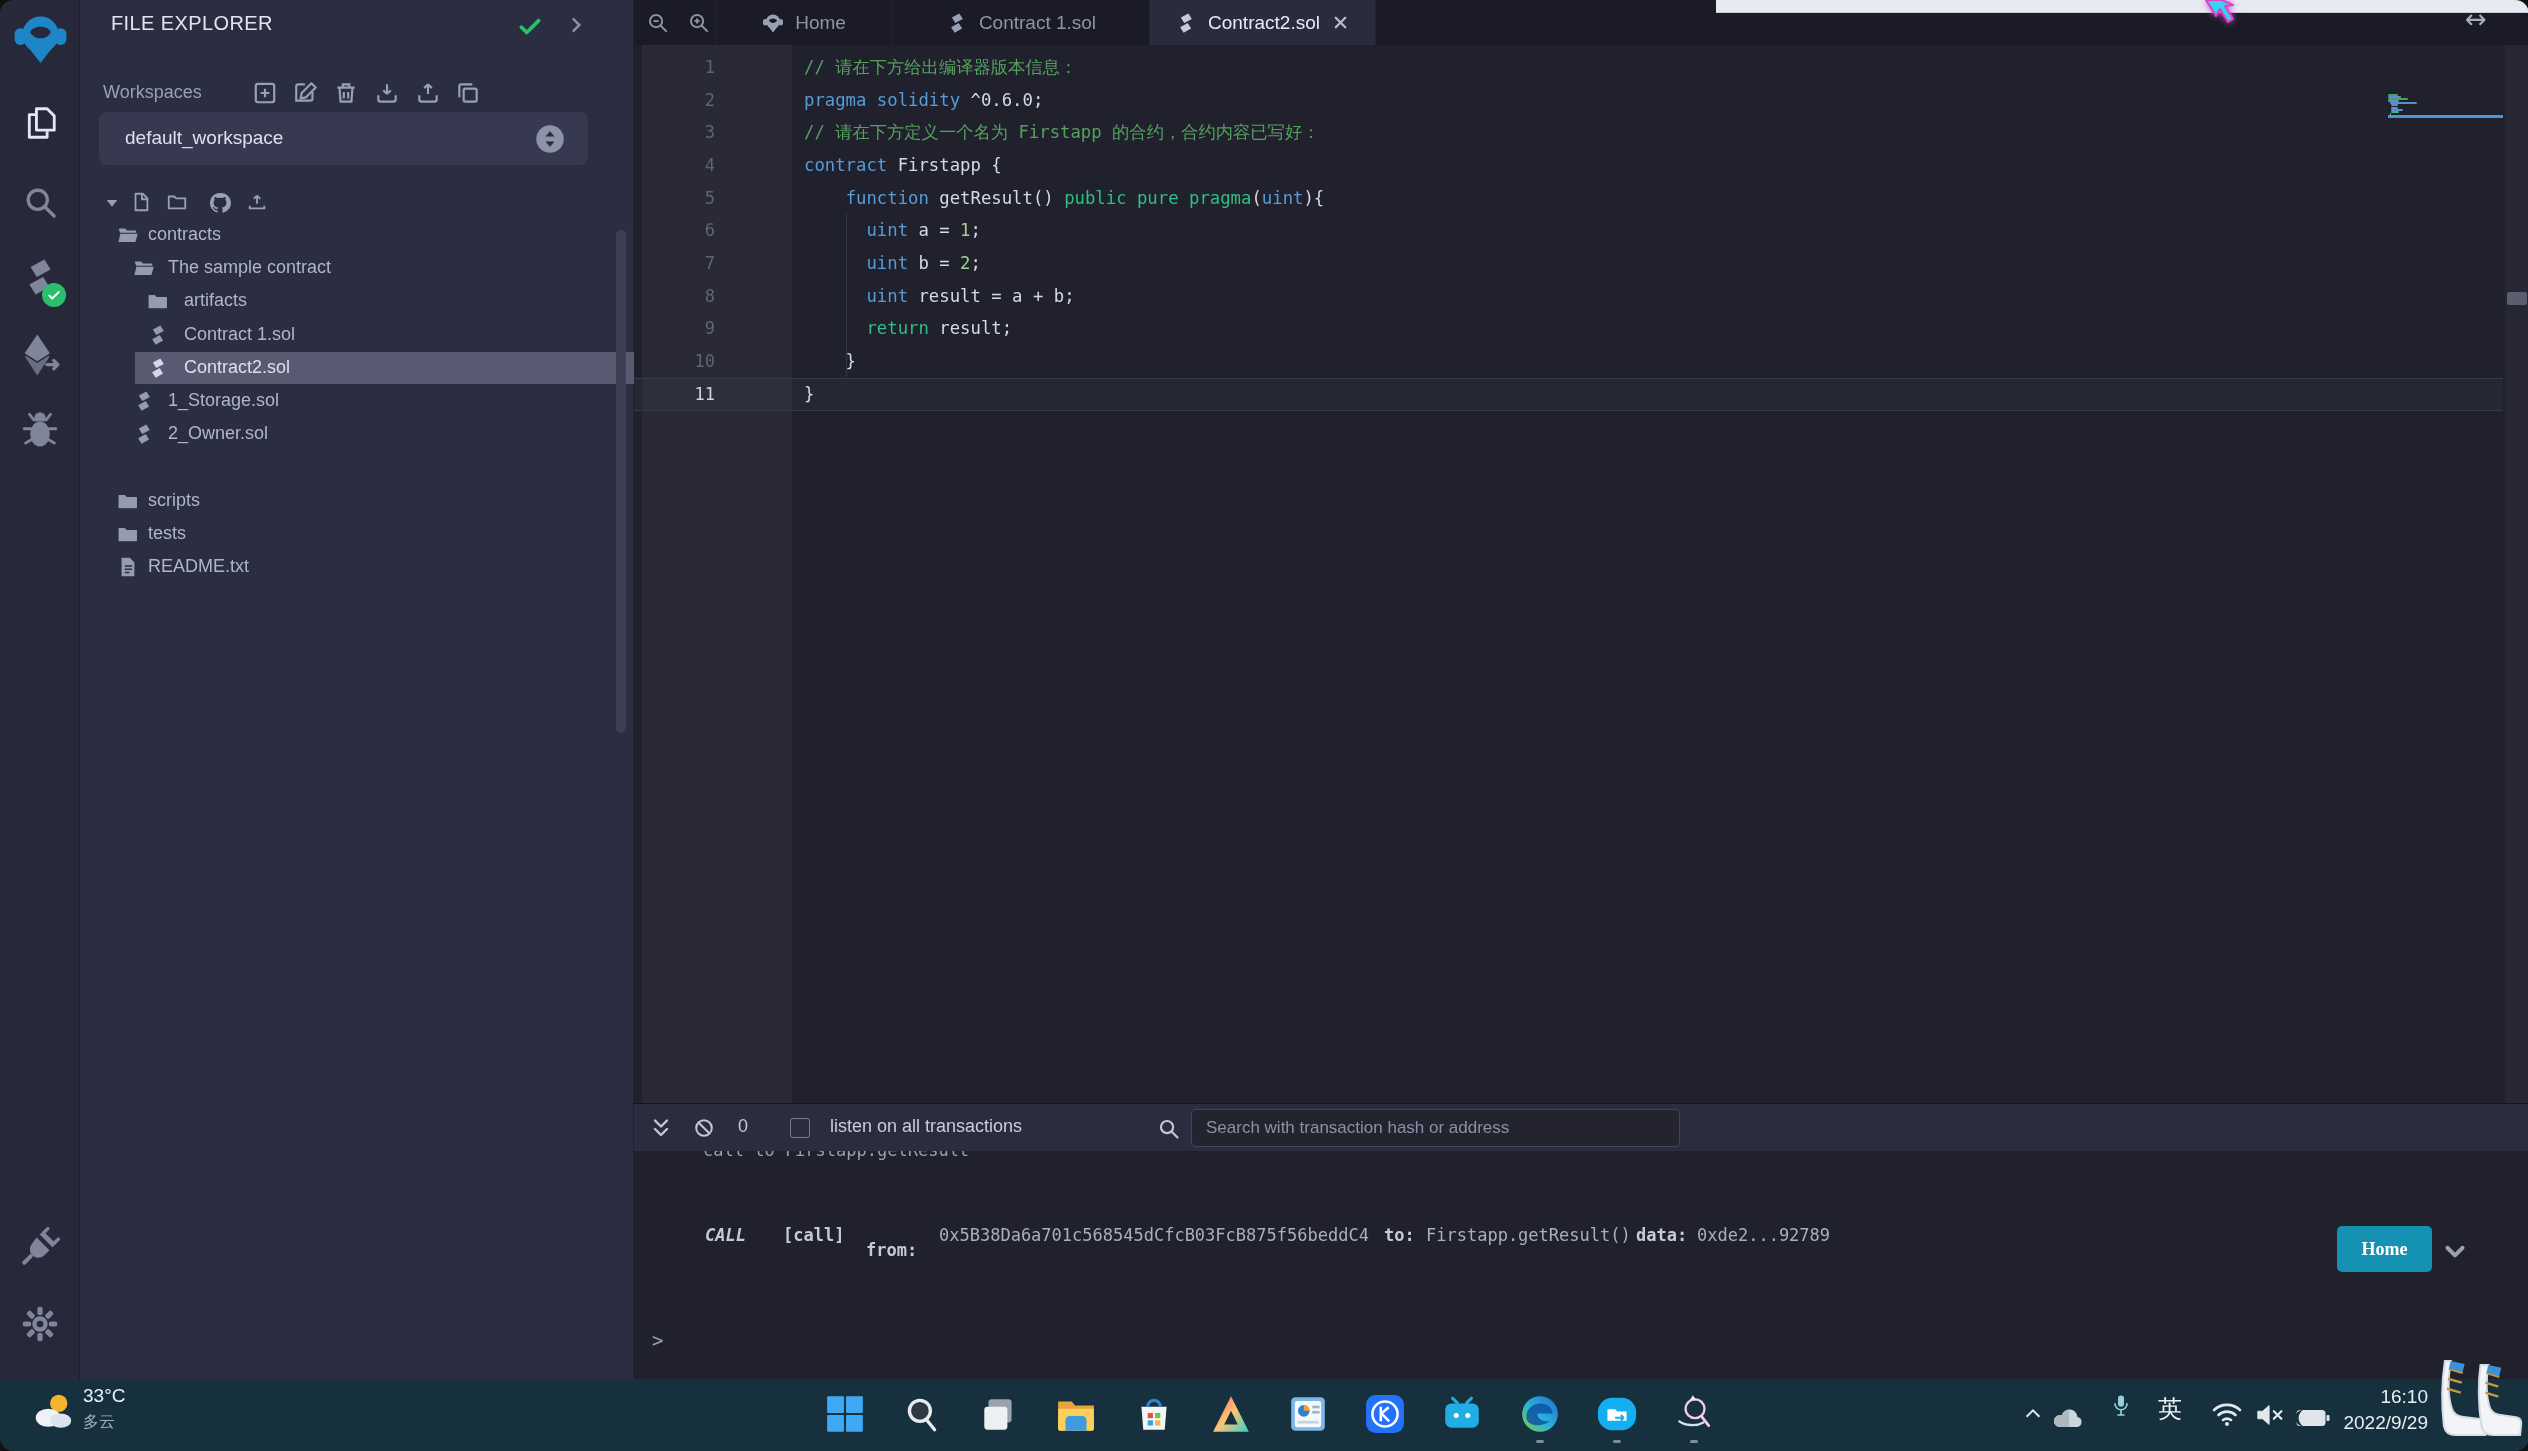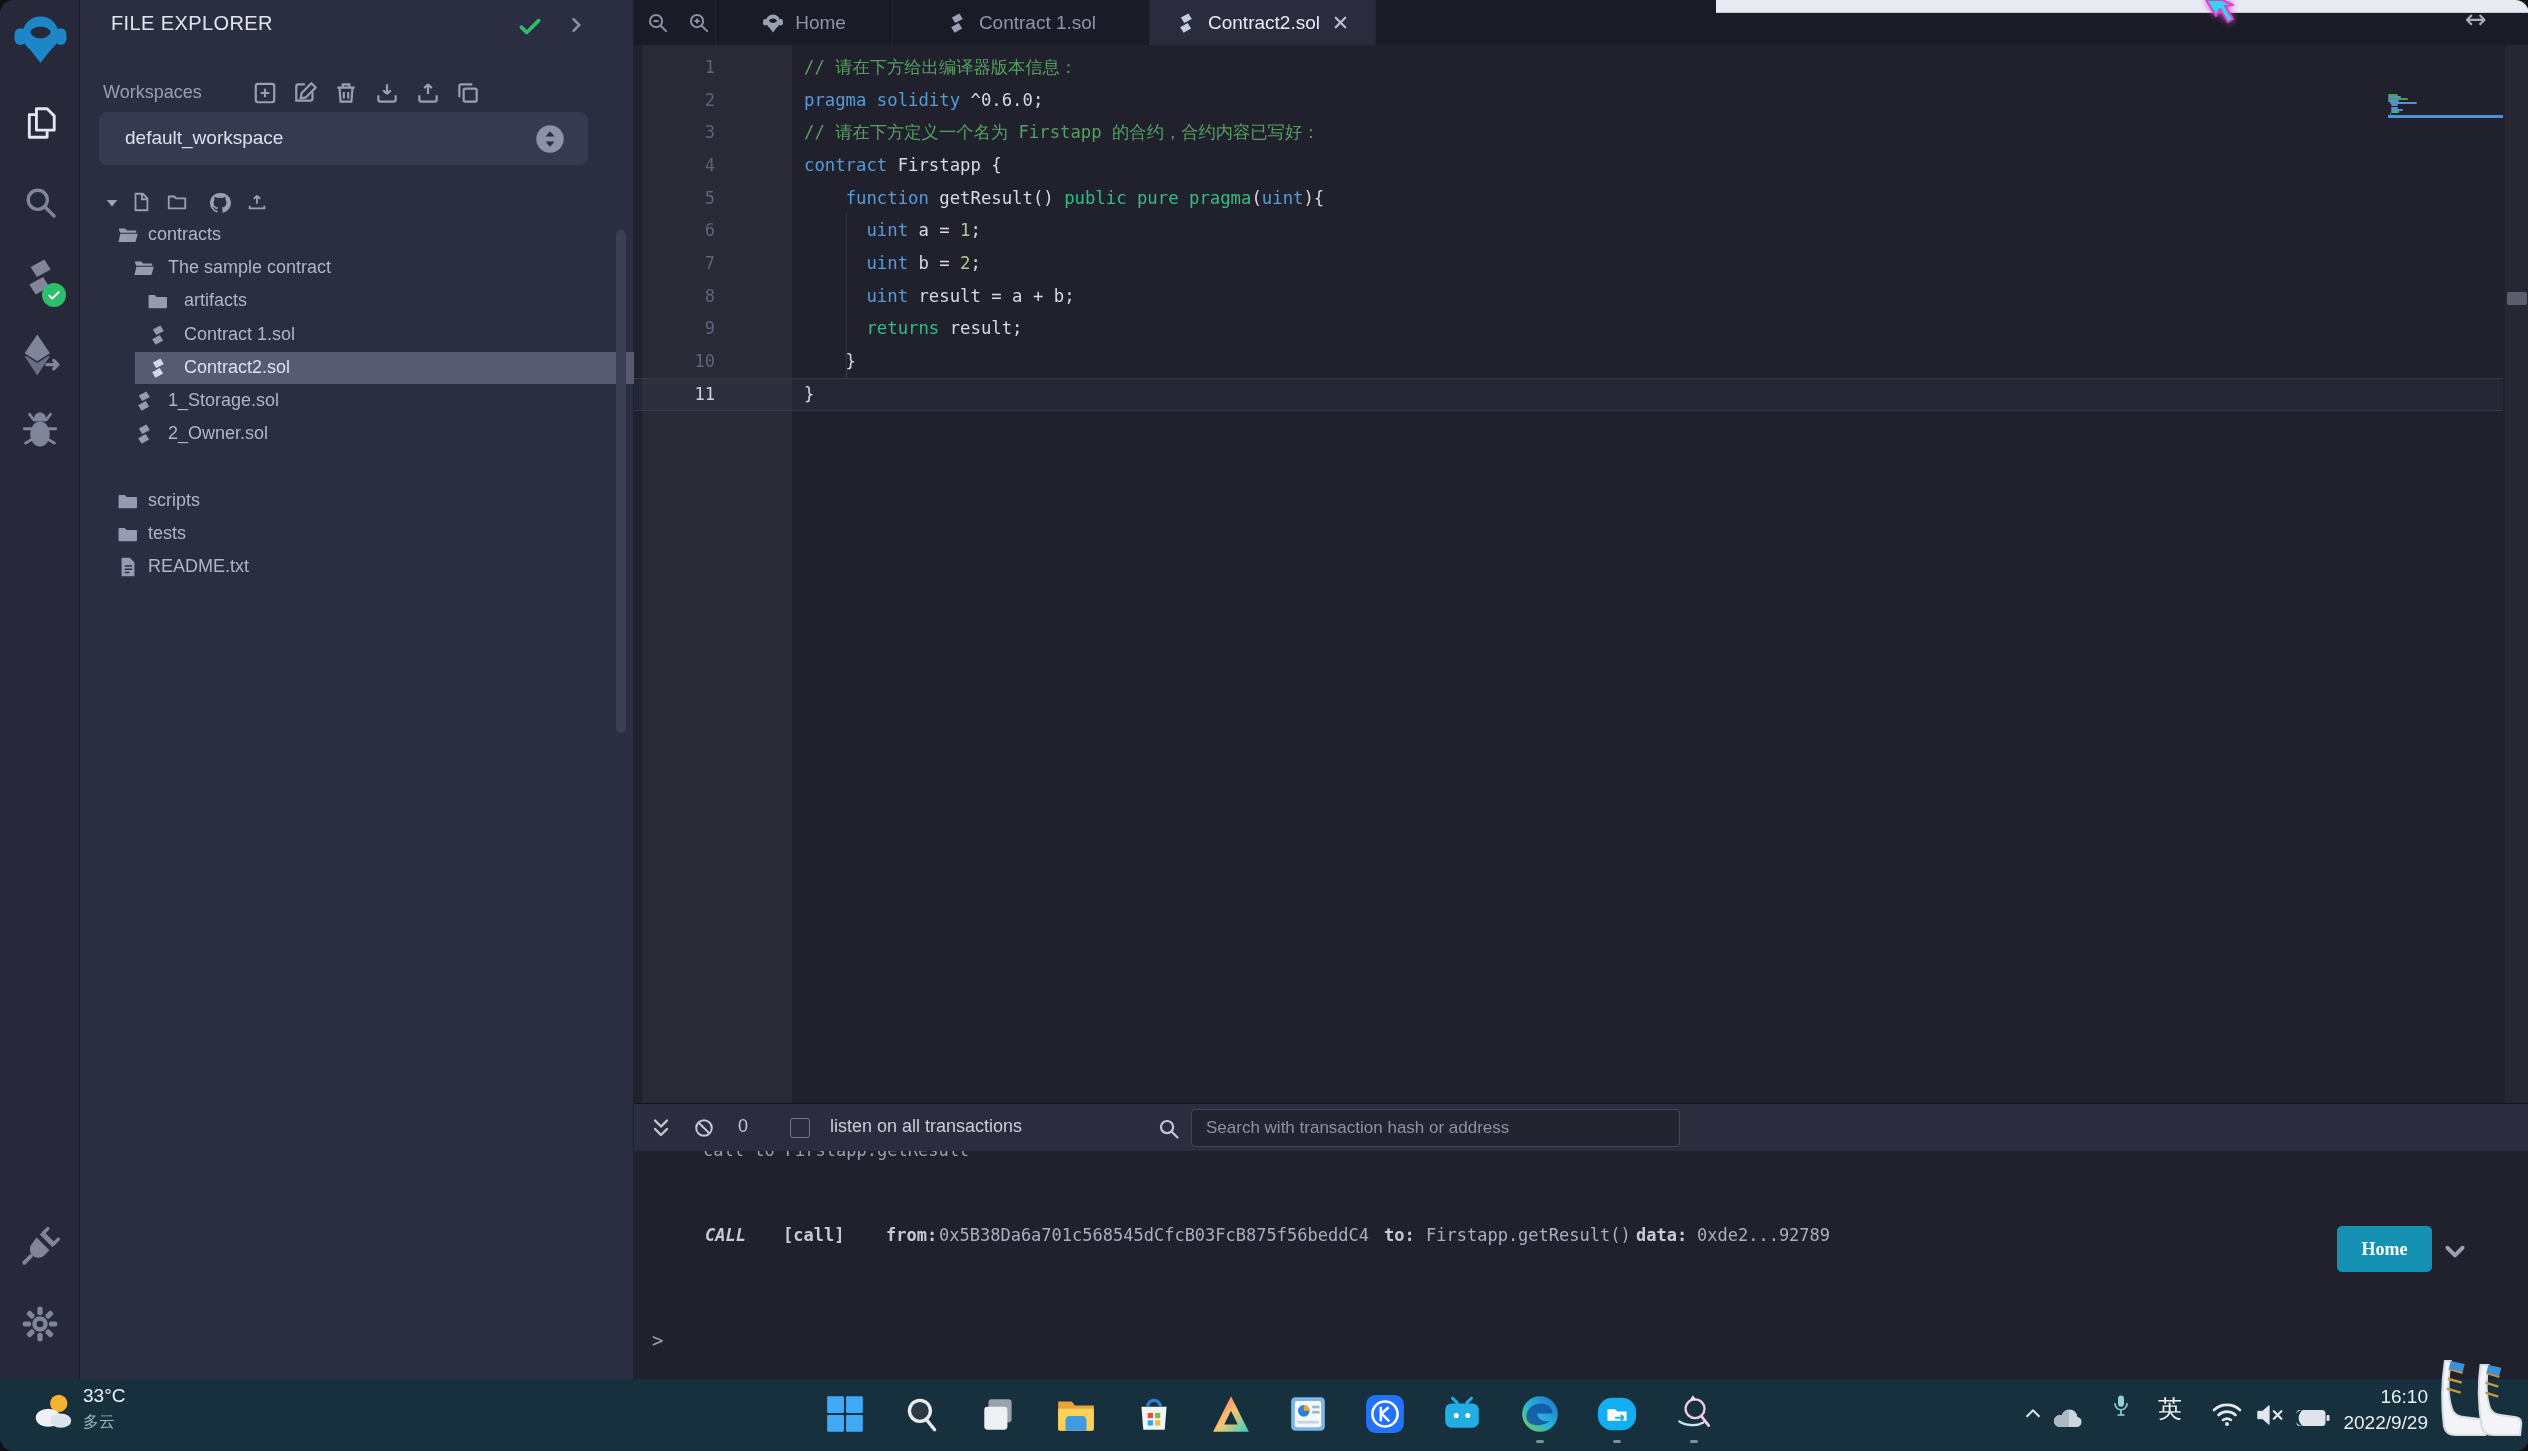--- a/index.html
+++ b/index.html
@@ -83,21 +83,21 @@
      border:1px solid #41465a; border-radius:4px; color:#dde0ec; font-size:17px; padding:0 14px; outline:none;
      font-family:"Liberation Sans", sans-serif; }
   #term-search::placeholder { color:#8c91a5; }
   #clip-wrap { position:absolute; left:69px; top:48px; height:13px; width:416px; overflow:hidden; }
   #clip-line { display:block; margin-top:-11px; font:17px "DejaVu Sans Mono", monospace; color:#999fb2; }
   #call-row { position:absolute; left:0; top:122px; width:1895px; height:50px; }
   .cr { position:absolute; top:0; height:50px; line-height:50px; font:17px "DejaVu Sans Mono", monospace; color:#a9aec0; white-space:nowrap; }
   .cr.lbl { font-weight:bold; color:#c6cad8; }
   #call-tag { left:71px; font-style:italic; font-weight:bold; color:#c6cad8; }
   #call-bracket { left:149px; font-weight:bold; color:#c6cad8; }
-  #from-lbl { left:252px; } #from-val { left:305px; }
+  #from-lbl { left:232px;margin-top:15px; } #from-val { left:305px; }
   #to-lbl { left:750px; } #to-val { left:792px; }
   #data-lbl { left:1002px; } #data-val { left:1063px; }
   #debug-btn { position:absolute; left:1703px; top:1px; width:95px; height:46px; background:var(--debug,#1591b4);
      border:none; border-radius:5px; color:#fff; font-weight:bold; font-size:18px; cursor:pointer;
      font-family:"Liberation Serif", serif; }
   #call-chev { position:absolute; left:1808px; top:13px; width:26px; height:26px; color:#9ba0b2; cursor:pointer; }
   #prompt { position:absolute; left:18px; top:226px; font:19px "DejaVu Sans Mono", monospace; color:#9aa0b2; }
 
   
   #taskbar { left:0; top:1379px; width:2529px; height:72px; background:#16313d; }
@@ -479,21 +479,21 @@
           <div class="eline" style="top: 196px;">
             <span class="ln">7</span>
             <span class="lcode"><span class="tk-p">      </span><span class="tk-k">uint</span><span class="tk-p"> b = </span><span class="tk-n">2</span><span class="tk-p">;</span></span>
           </div>
           <div class="eline" style="top: 229px;">
             <span class="ln">8</span>
             <span class="lcode"><span class="tk-p">      </span><span class="tk-k">uint</span><span class="tk-p"> result = a + b;</span></span>
           </div>
           <div class="eline" style="top: 261px;">
             <span class="ln">9</span>
-            <span class="lcode"><span class="tk-p">      </span><span class="tk-g">returns</span><span class="tk-p"> result;</span></span>
+            <span class="lcode"><span class="tk-p">      </span><span class="tk-g">return</span><span class="tk-p"> result;</span></span>
           </div>
           <div class="eline" style="top: 294px;">
             <span class="ln">10</span>
             <span class="lcode"><span class="tk-p">    }</span></span>
           </div>
           <div class="eline cur" style="top: 327px;">
             <span class="ln">11</span>
             <span class="lcode"><span class="tk-p">}</span></span>
           </div>
         </div>

